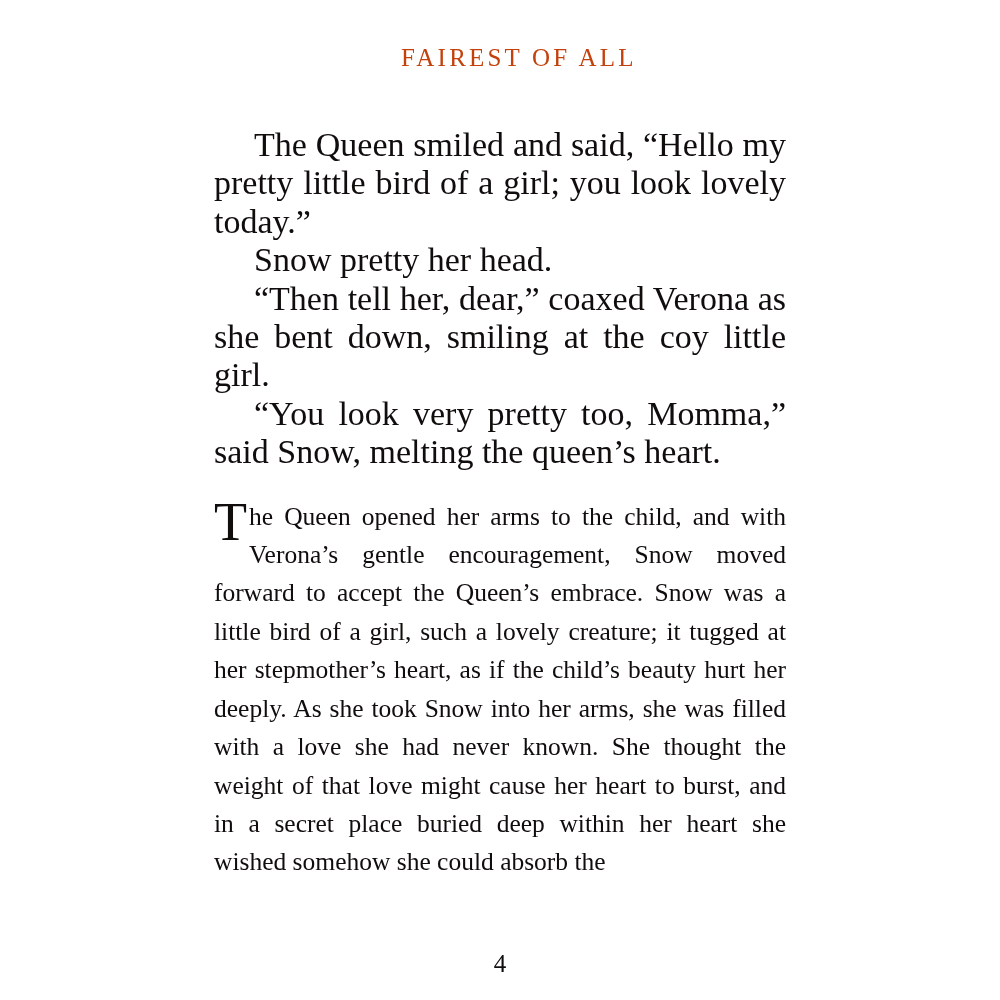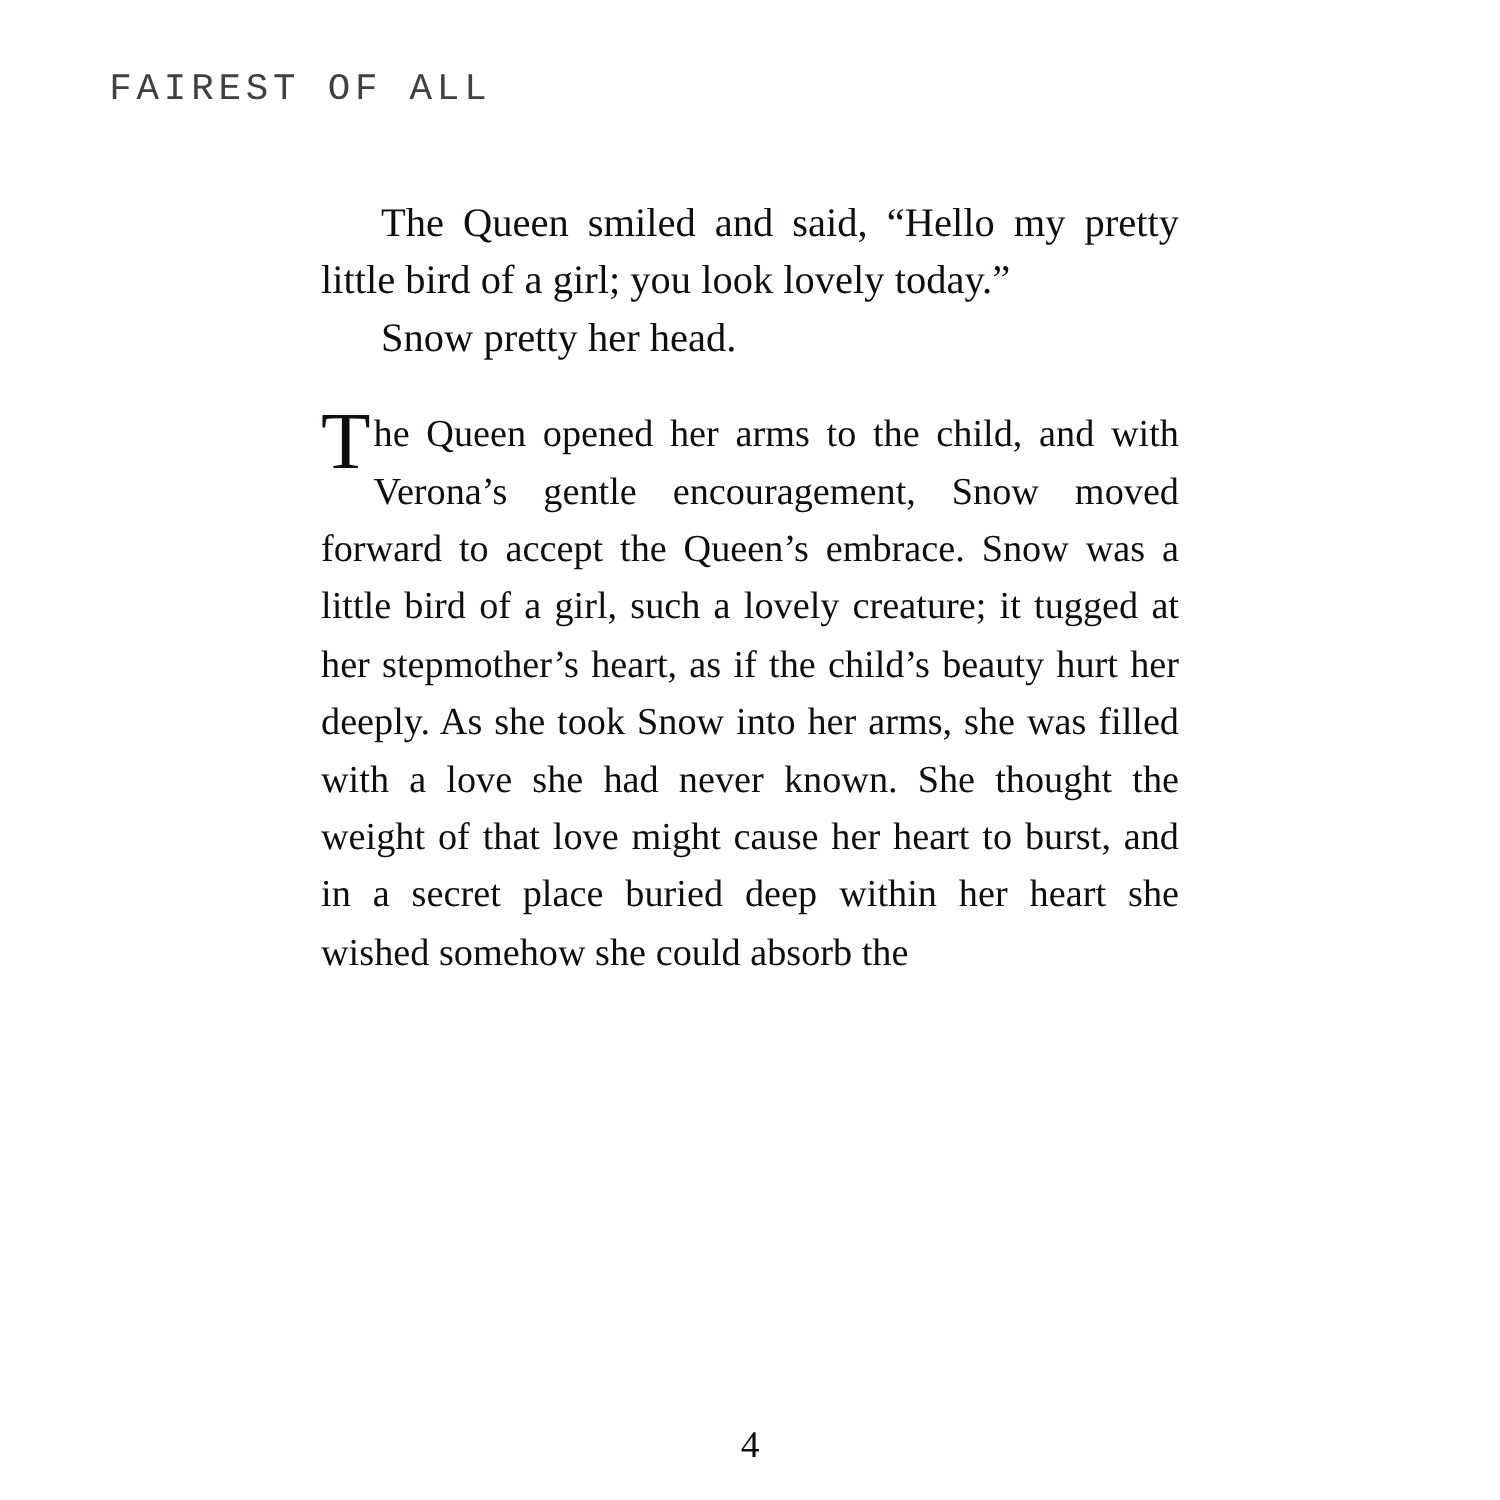--- a/index.html
+++ b/index.html
@@ -15,38 +15,39 @@
     overflow: hidden;
   }
   .page {
     position: relative;
     width: 1000px;
     height: 1000px;
     box-sizing: border-box;
     padding: 0;
   }
   .running-head {
-    font-family: Liberation Mono, monospace;
+    text-align: center;
+    font-family: Liberation Serif, serif;
     font-size: 25px;
     letter-spacing: 3.2px;
-    color: #404040;
+    color: #c2410c;
     margin-top: 16px;
     margin-bottom: 0;
     font-variant: small-caps;
     text-transform: uppercase;
     white-space: pre;
   }
   .body-block {
     margin: 0 auto;
     width: 572px;
     margin-top: 26px;
   }
   p.para {
     margin: 0;
-    font-size: 27px;
+    font-size: 34px;
     line-height: 38.4px;
     text-align: justify;
     text-justify: inter-word;
     color: #100d0c;
     text-indent: 40px;
     hyphens: none;
   }
   .gap {
     height: 26px;
   }
@@ -82,20 +83,22 @@
 
 <div class="page">
 
   <div class="running-head">
     <span>Fairest of All</span>
   </div>
 
   <div class="body-block">
     <p class="para">The Queen smiled and said, “Hello my pretty little bird of a girl; you look lovely today.”</p>
     <p class="para">Snow pretty her head.</p>
+    <p class="para">“Then tell her, dear,” coaxed Verona as she bent down, smiling at the coy little girl.</p>
+    <p class="para">“You look very pretty too, Momma,” said Snow, melting the queen’s heart.</p>
 
     <div class="gap"></div>
 
     <p class="dropcap-para">
       <span class="dropcap">T</span><span>he Queen opened her arms to the child, and with Verona’s gentle encouragement, Snow moved forward to accept the Queen’s embrace. Snow was a little bird of a girl, such a lovely creature; it tugged at her stepmother’s heart, as if the child’s beauty hurt her deeply. As she took Snow into her arms, she was filled with a love she had never known. She thought the weight of that love might cause her heart to burst, and in a secret place buried deep within her heart she wished somehow she could absorb the</span>
     </p>
   </div>
 
   <div class="folio">4</div>
 

